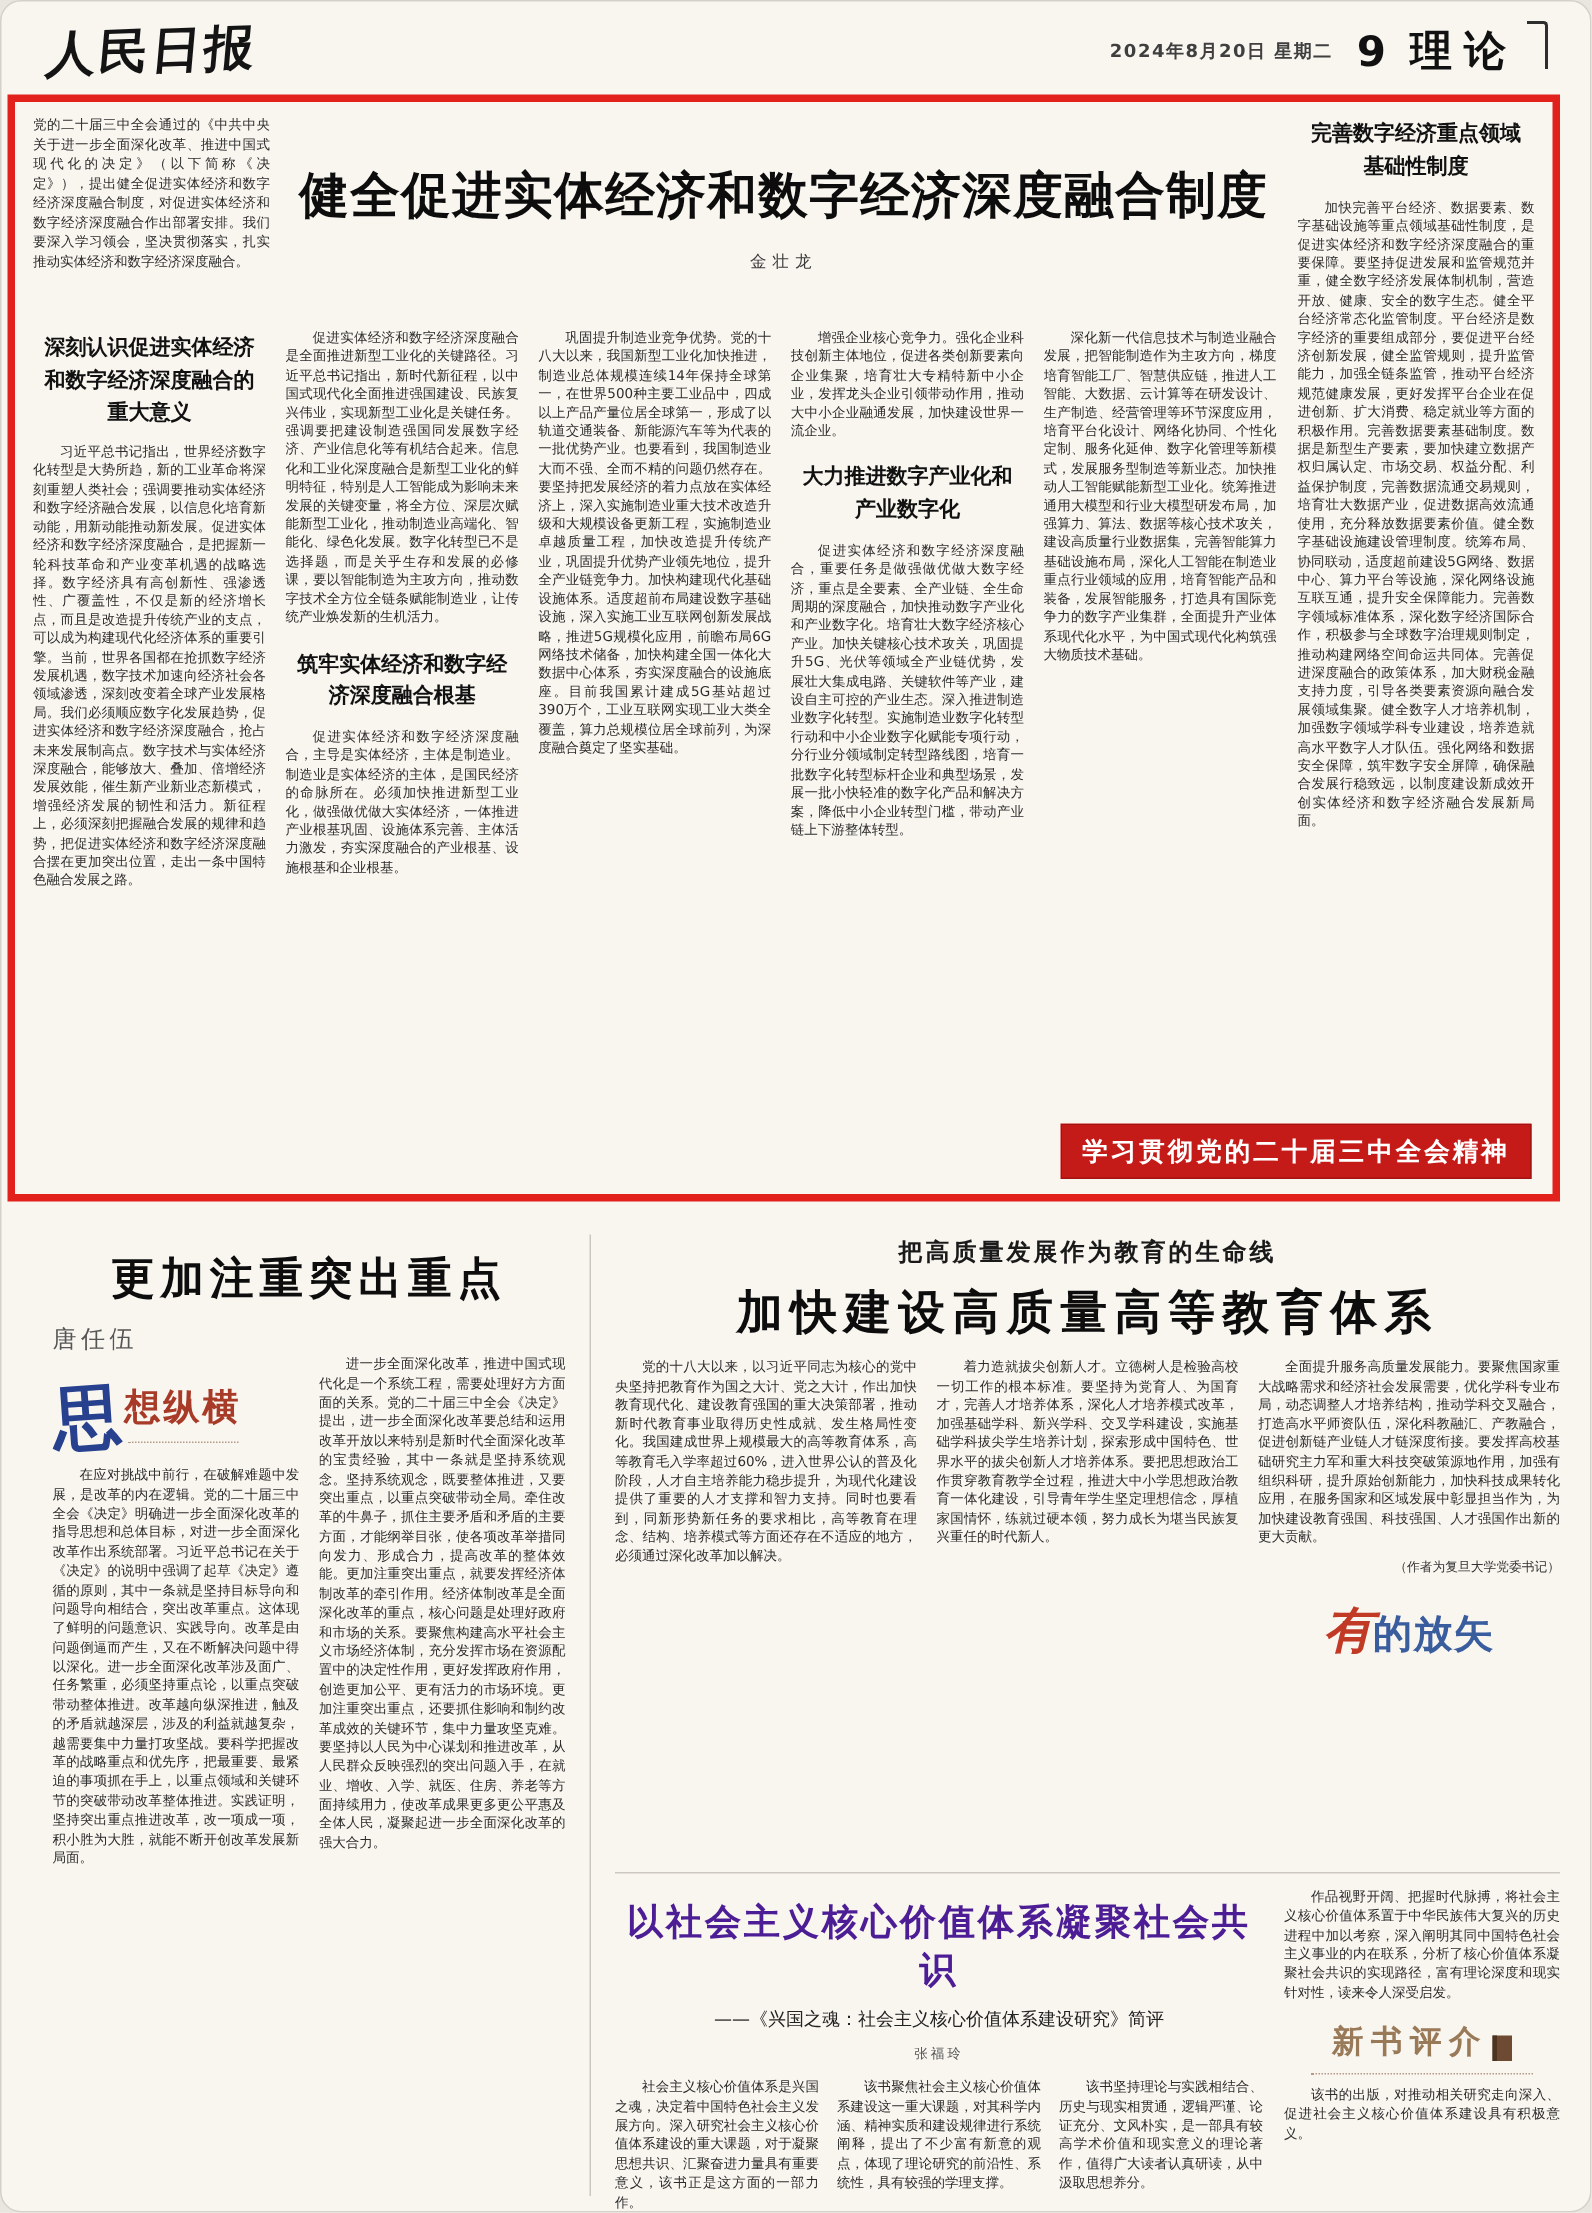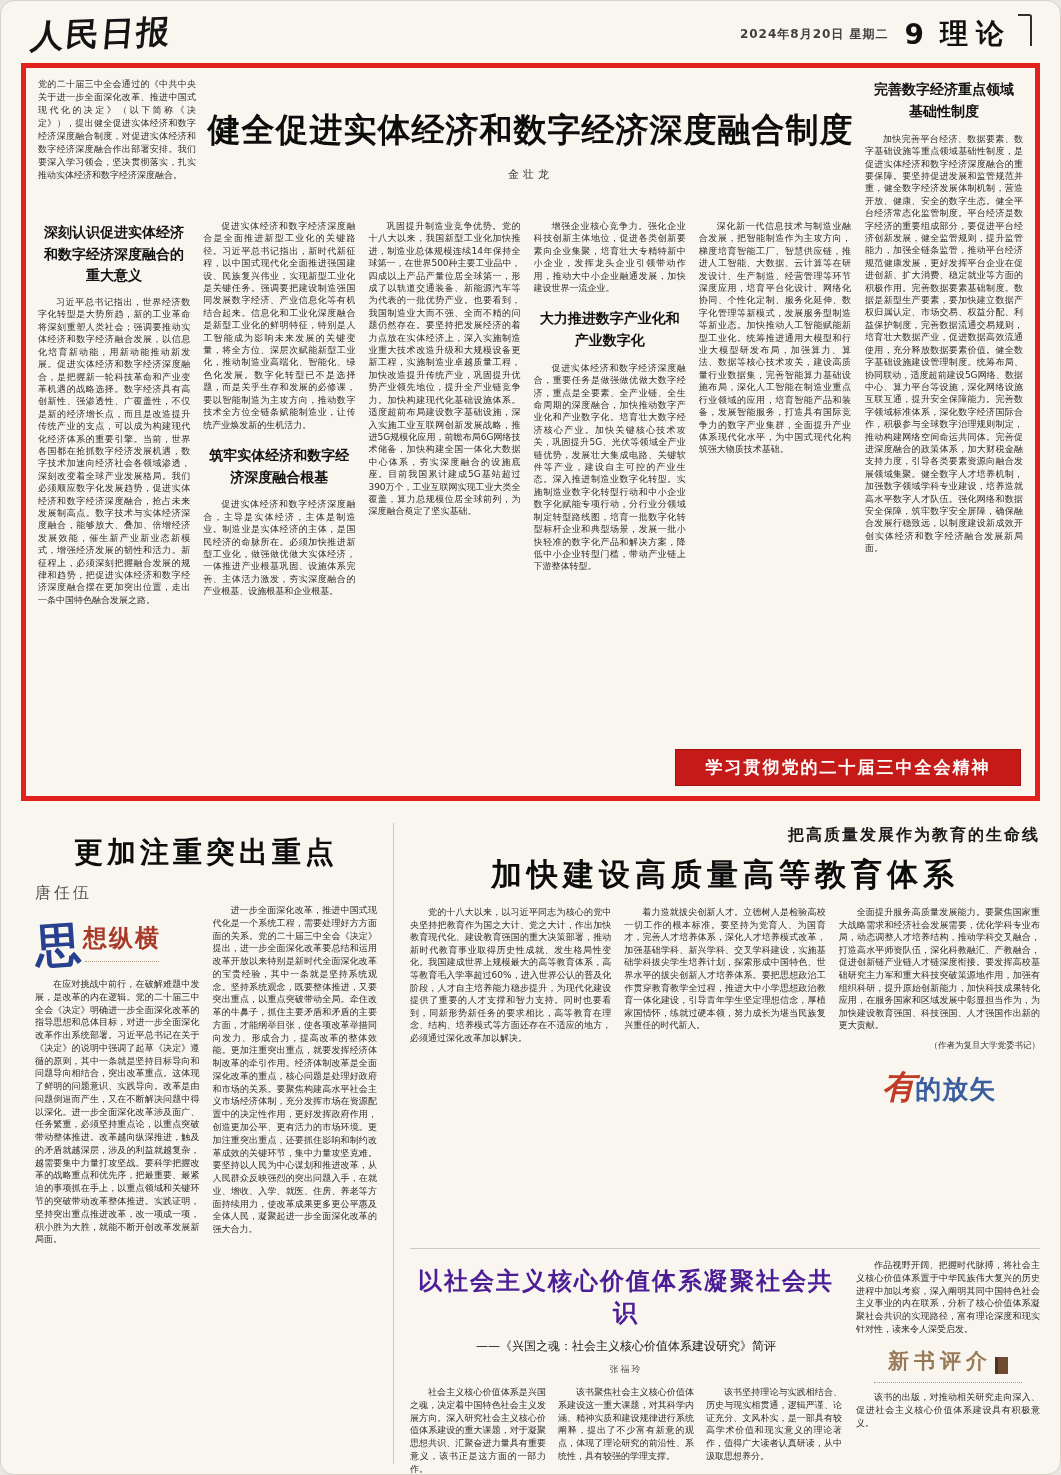--- a/index.html
+++ b/index.html
@@ -11,57 +11,57 @@
             padding:6px 28px 2px 30px;box-sizing:border-box;}
   .paper-logo{font-family:"DejaVu Serif","Liberation Serif",serif;font-size:33px;font-weight:900;
               color:#141414;transform:skewX(-7deg) rotate(-2deg);letter-spacing:2px;}
   .mast-right{display:flex;align-items:center;gap:16px;padding-bottom:3px;}
   .mast-date{font-size:12px;color:#3f3f3f;letter-spacing:1px;font-weight:700;text-align:center;}
   .mast-pagenum{font-size:28px;font-weight:900;color:#111;}
   .mast-section{font-size:28px;font-weight:900;color:#111;letter-spacing:8px;}
   .corner-mark{width:12px;height:30px;border-right:2px solid #2e2e2e;border-top:2px solid #2e2e2e;
                margin-left:-10px;margin-bottom:8px;border-top-right-radius:3px;}
   
-  .red-box{position:absolute;left:20px;right:20px;top:62px;height:738px;border:5px solid #e2211c;
+  .red-box{position:absolute;left:4px;right:20px;top:62px;height:738px;border:5px solid #e2211c;
            box-sizing:border-box;padding:10px 12px;display:flex;background:#f9f6f0;}
   .rb-main{flex:1;display:flex;flex-direction:column;margin-right:14px;min-width:0;}
   .rb-toprow{display:flex;height:134px;margin-bottom:8px;}
   .rb-intro{width:172px;padding-right:14px;font-size:9px;line-height:1.45;text-align:justify;
             overflow:hidden;box-sizing:border-box;}
   .headline-wrap{flex:1;display:flex;flex-direction:column;align-items:center;justify-content:center;min-width:0;}
   .headline{font-size:33px;font-weight:900;color:#0d0d0d;margin:0 0 14px;white-space:nowrap;letter-spacing:1px;}
   .headline-author{font-size:11px;color:#3a3a3a;letter-spacing:4px;}
   .rb-columns{flex:1;display:flex;gap:13px;overflow:hidden;}
   .ncol{flex:1;font-size:9px;line-height:1.38;text-align:justify;overflow:hidden;min-width:0;}
   .nb{margin:0 0 6px;text-indent:2em;}
   .sec-head{font-size:14px;font-weight:900;color:#111;text-align:center;line-height:1.55;margin:2px 4px 9px;}
   .sec-head.mid{margin:14px 4px 10px;}
   .rb-sidebar{width:158px;font-size:9px;line-height:1.38;text-align:justify;overflow:hidden;
               padding-bottom:48px;box-sizing:border-box;}
   .side-head{font-size:14px;font-weight:900;color:#111;text-align:center;line-height:1.6;margin:0 6px 10px;}
-  .banner{position:absolute;right:14px;bottom:10px;width:346px;background:#c41a18;color:#fff;
+  .banner{position:absolute;right:14px;bottom:10px;width:314px;background:#c41a18;color:#fff;
           font-size:17px;font-weight:900;text-align:center;letter-spacing:2px;padding:7px 0;
           box-shadow:0 0 0 1px #a31210 inset;}
   
   .lower{position:absolute;top:812px;left:20px;right:20px;bottom:0;display:flex;overflow:hidden;}
   .left-article{width:372px;box-sizing:border-box;padding:8px 16px 0 14px;}
   .la-title{font-size:29px;font-weight:900;text-align:center;letter-spacing:4px;margin:12px 0 10px;color:#0d0d0d;}
   .la-author{text-align:left;font-size:16px;color:#555;margin-bottom:0;letter-spacing:3px;}
   .la-cols{display:flex;gap:13px;height:548px;overflow:hidden;}
   .la-col{flex:1;font-size:9px;line-height:1.42;text-align:justify;overflow:hidden;min-width:0;}
   .sxzh-logo{height:64px;margin:0 0 10px;display:flex;align-items:flex-end;gap:2px;}
   .sxzh-char{font-size:46px;line-height:0.95;font-weight:900;color:#27418f;
              font-family:"DejaVu Serif","Liberation Serif",serif;transform:rotate(-4deg);}
   .sxzh-right{display:flex;flex-direction:column;}
   .sxzh-rest{font-size:24px;font-weight:700;color:#a83a28;letter-spacing:2px;
              font-family:"DejaVu Serif","Liberation Serif",serif;}
   .sxzh-sub{height:4px;border-bottom:1px dotted #b49a87;margin:2px 2px 6px;}
   .v-divider{width:1px;background:#cdc8bf;margin:10px 0;}
   .right-area{flex:1;display:flex;flex-direction:column;box-sizing:border-box;padding:6px 0 0 16px;min-width:0;}
-  .edu-kicker{text-align:right;font-size:16px;font-weight:700;letter-spacing:2px;margin:6px 0 8px;color:#1a1a1a;}
+  .edu-kicker{text-align:center;font-size:16px;font-weight:700;letter-spacing:2px;margin:6px 0 8px;color:#1a1a1a;}
   .edu-title{text-align:center;font-size:31px;font-weight:900;letter-spacing:5px;margin:0 0 10px;color:#0d0d0d;}
   .edu-author{text-align:center;font-size:10px;color:#555;margin-bottom:12px;letter-spacing:3px;}
   .edu-cols{display:flex;gap:13px;height:330px;overflow:hidden;}
   .edu-col{flex:1;font-size:9px;line-height:1.4;text-align:justify;overflow:hidden;min-width:0;}
   .attribution{text-align:right;font-size:8.5px;color:#333;margin-top:8px;}
   .ydfs-logo{margin-top:12px;text-align:center;white-space:nowrap;}
   .ydfs-char{font-size:33px;font-weight:900;color:#c03a26;font-style:italic;
              font-family:"DejaVu Serif","Liberation Serif",serif;}
   .ydfs-rest{font-size:26px;font-weight:900;color:#3a5d9e;letter-spacing:1px;
              font-family:"DejaVu Serif","Liberation Serif",serif;}

